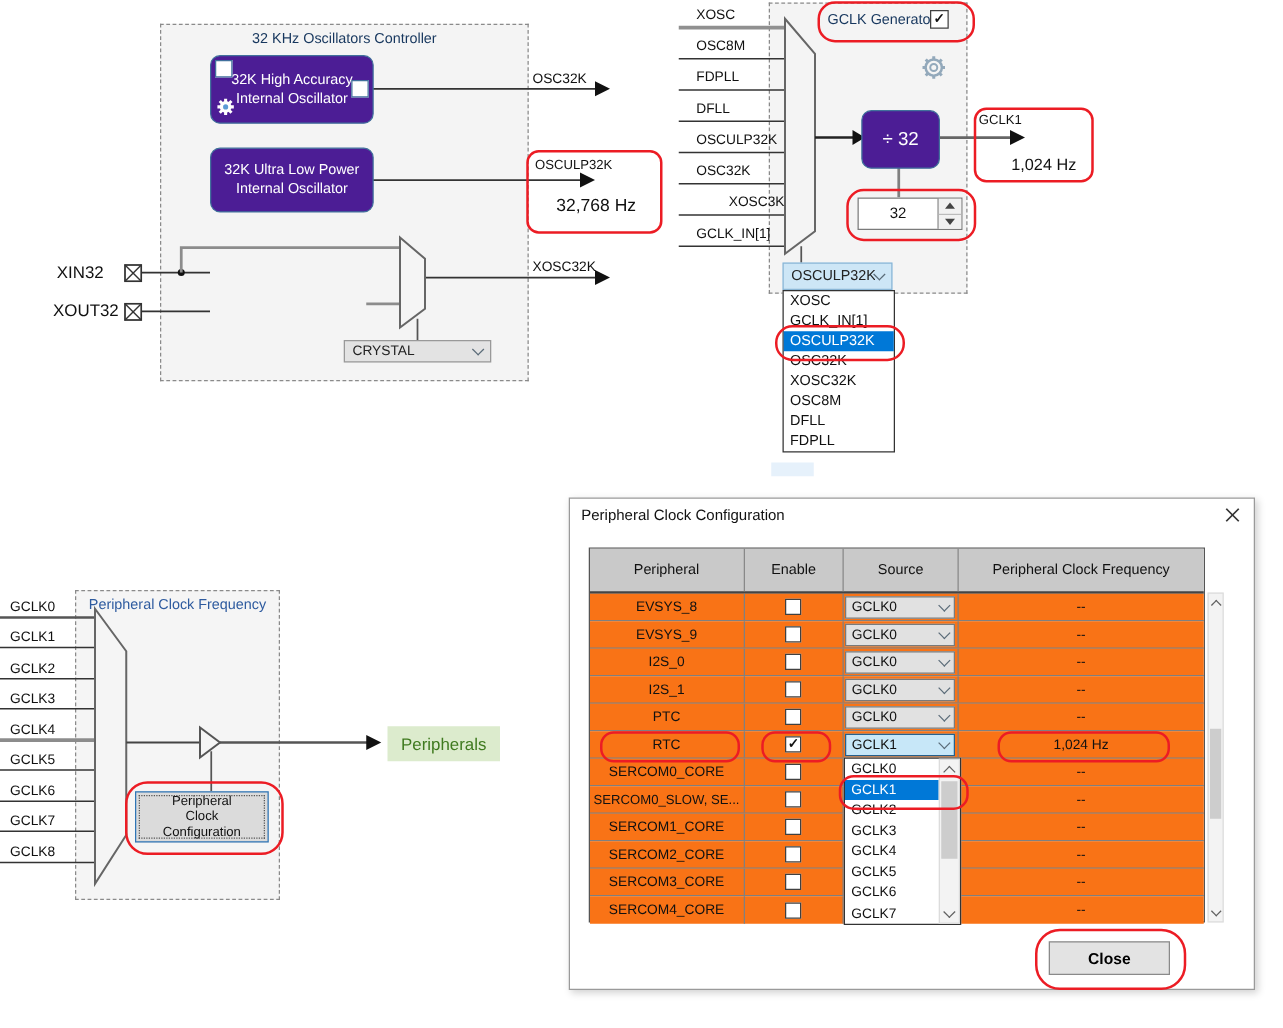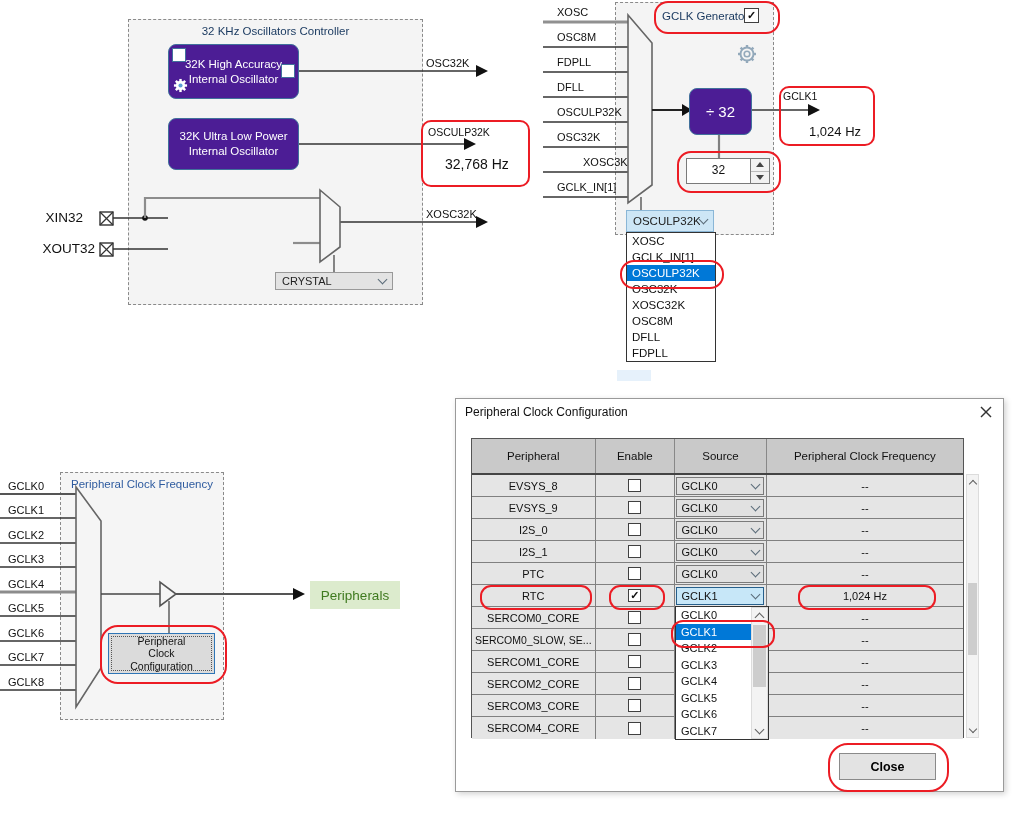--- a/index.html
+++ b/index.html
@@ -56,21 +56,21 @@
   
   .dialog{position:absolute;left:455px;top:398px;width:547px;height:392px;background:#fff;
           border:1px solid #9a9a9a;box-shadow:2px 2px 6px rgba(0,0,0,.18);z-index:10;}
   .dlg-title{position:absolute;left:9px;top:6px;font-size:12px;color:#111;}
   .xbtn{position:absolute;right:8px;top:4px;width:18px;height:18px;display:flex;align-items:center;justify-content:center;}
   .table{position:absolute;left:15px;top:39px;width:493px;height:300px;border:1px solid #555;box-sizing:border-box;}
   .thead{display:flex;height:36px;background:#C9C9C9;border-bottom:2px solid #444;box-sizing:border-box;
          font-size:11.5px;align-items:center;}
   .th{text-align:center;box-sizing:border-box;border-right:1px solid #888;height:100%;
       display:flex;align-items:center;justify-content:center;}
-  .trow{display:flex;height:22px;border-bottom:1px solid #808080;box-sizing:border-box;background:#e5e5e5;}
+  .trow{display:flex;height:22px;border-bottom:1px solid #808080;box-sizing:border-box;background:#f97316;}
   .trow:last-child{border-bottom:none;}
   .tc{box-sizing:border-box;border-right:1px solid #808080;height:100%;display:flex;
       align-items:center;justify-content:center;font-size:11px;}
   .c1{width:124px;} .c2{width:80px;} .c3{width:92px;} .c4{width:197px;border-right:none;}
   .th.c4{border-right:none;}
   .srccombo{width:88px;height:18px;background:#E1E1E1;border:1px solid #7A7A7A;box-sizing:border-box;
             display:flex;align-items:center;padding:0 4px;font-size:11px;}
   .srccombo .cl{flex:1;text-align:left;}
   .srccombo.blue{background:#C7E7F8;border:1.5px solid #27608C;}
   

